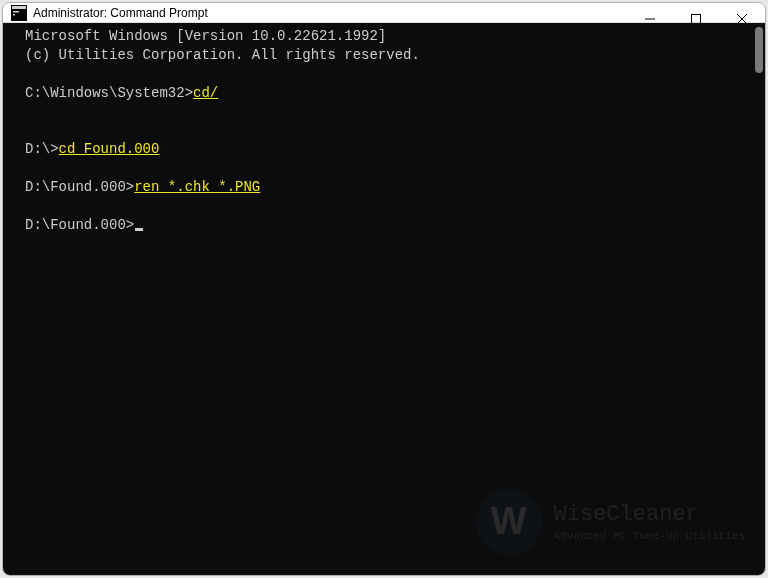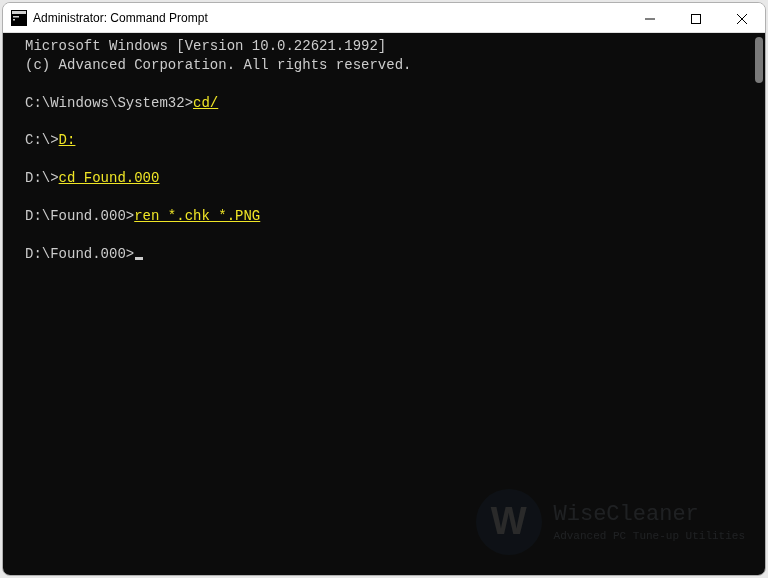--- a/index.html
+++ b/index.html
@@ -18,21 +18,21 @@
       right: 2px;
       bottom: 2px;
       background: #ffffff;
       border: 1px solid #b0b0b0;
       border-radius: 8px;
       display: flex;
       flex-direction: column;
       overflow: hidden;
     }
     .titlebar {
-      height: 30px;
+      height: 20px;
       display: flex;
       align-items: center;
       background: #ffffff;
       border-bottom: 1px solid #e0e0e0;
     }
     .titlebar-icon {
       width: 16px;
       height: 16px;
       margin-left: 8px;
       margin-right: 6px;
@@ -143,27 +143,26 @@
         <svg width="10" height="10" viewBox="0 0 10 10">
             <line x1="0" y1="0" x2="10" y2="10" stroke="currentColor" stroke-width="1"></line>
             <line x1="10" y1="0" x2="0" y2="10" stroke="currentColor" stroke-width="1"></line>
           </svg>
       </div>
     </div>
   </div>
 
   <div class="terminal">
     <div class="line">Microsoft Windows [Version 10.0.22621.1992]</div>
-    <div class="line">(c) Advanced Corporation. All rights reserved.</div>
+    <div class="line">(c) Utilities Corporation. All rights reserved.</div>
     <div class="line">&nbsp;</div>
 
     <div id="entries">
         <div class="line"><span>C:\Windows\System32&gt;</span><span class="hl">cd/</span></div>
         <div class="line">&nbsp;</div>
-        <div class="line"><span>C:\&gt;</span><span class="hl">D:</span></div>
         <div class="line">&nbsp;</div>
         <div class="line"><span>D:\&gt;</span><span class="hl">cd Found.000</span></div>
         <div class="line">&nbsp;</div>
         <div class="line"><span>D:\Found.000&gt;</span><span class="hl">ren *.chk *.PNG</span></div>
         <div class="line">&nbsp;</div>
       </div>
 
     <div class="line"><span>D:\Found.000&gt;</span><span class="cursor"></span></div>
 
     <div class="scrollbar-thumb"></div>

